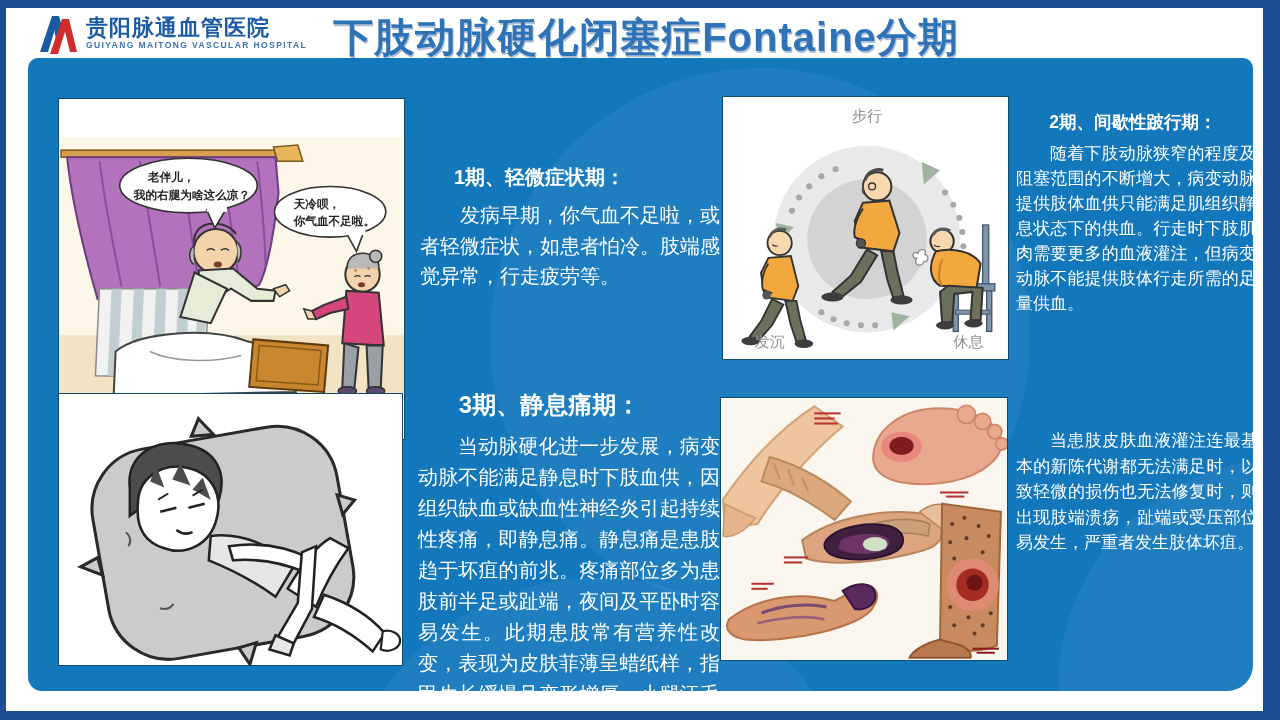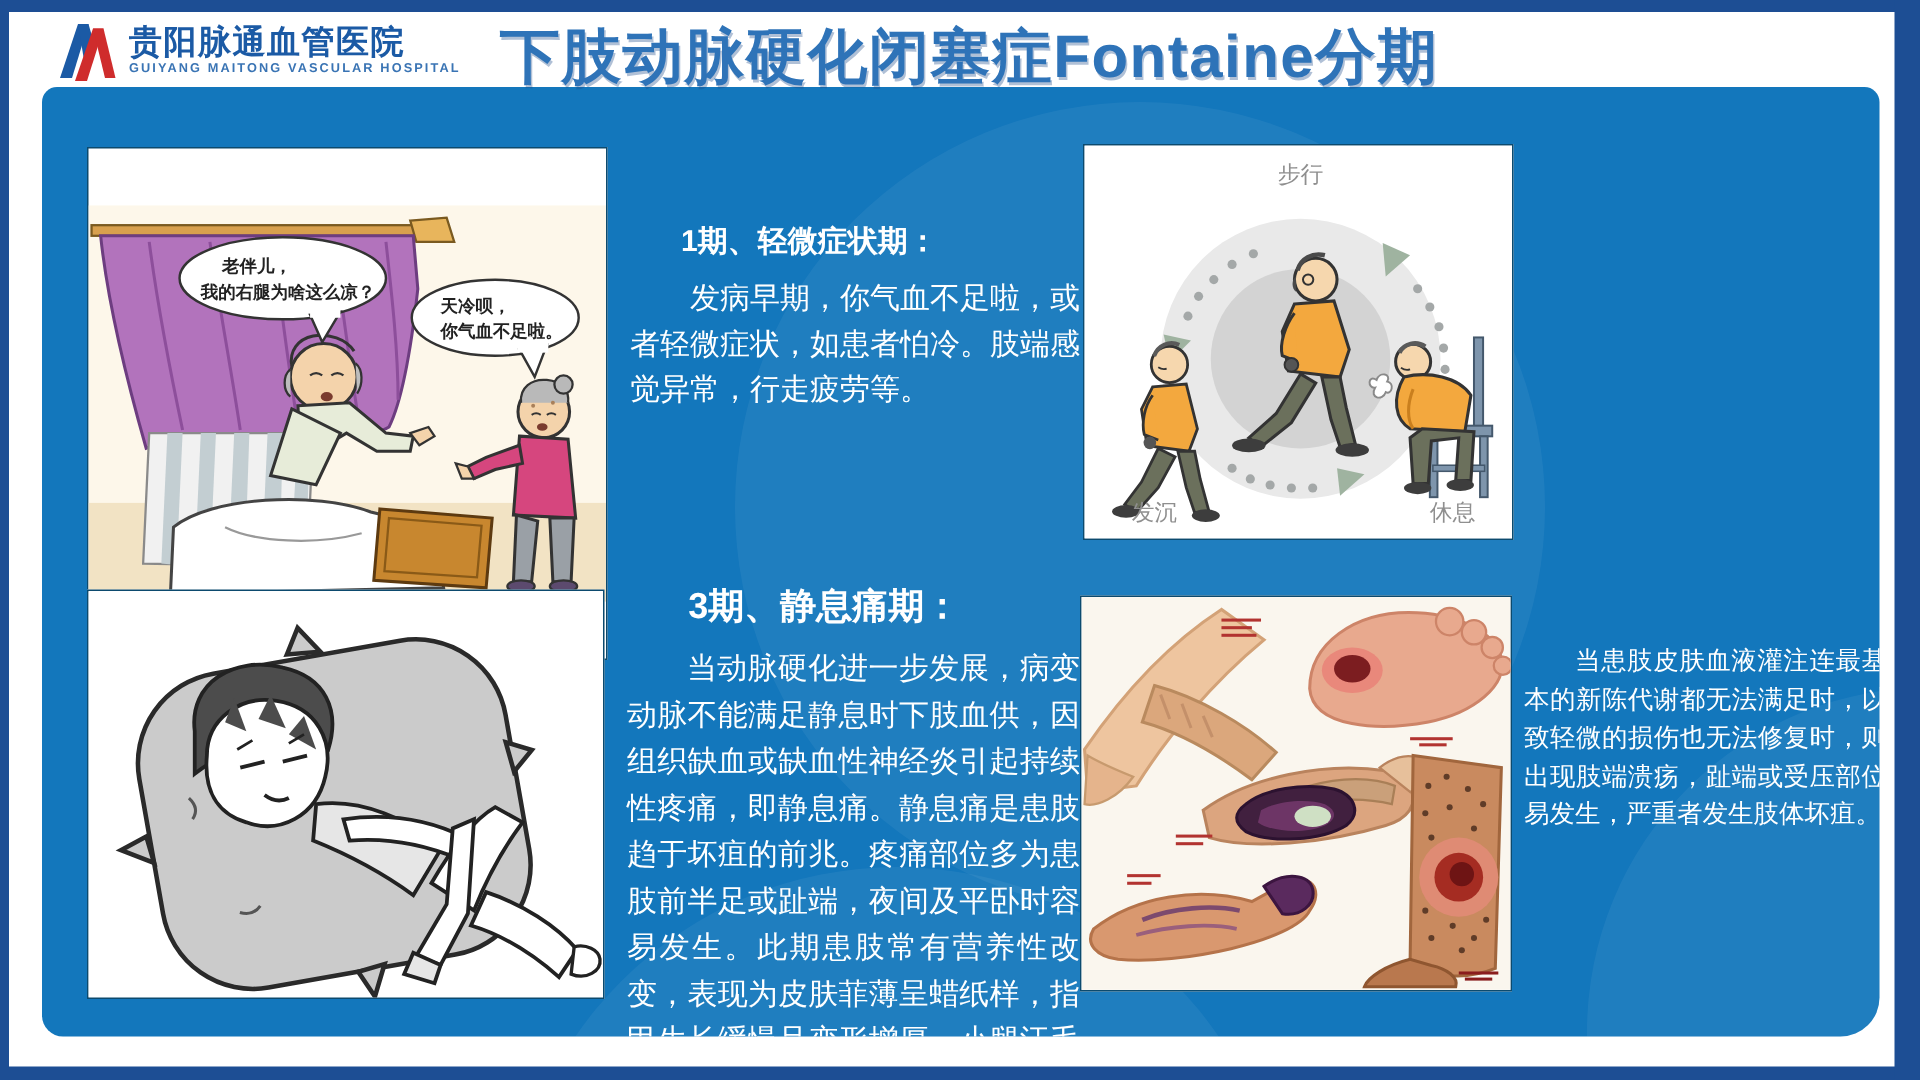--- a/index.html
+++ b/index.html
@@ -37,21 +37,21 @@
   .box-bedroom{left:30px;top:40px;width:347px;height:342px;}
   .box-walking{left:694px;top:38px;width:287px;height:264px;}
   .box-resting{left:30px;top:335px;width:345px;height:273px;}
   .box-feet{left:692px;top:339px;width:288px;height:264px;}
 
   
   .stage{position:absolute;color:#ffffff;z-index:3;text-align:justify;}
   .stage .stage-title{font-weight:bold;}
   .stage .stage-body{text-indent:2em;}
   .stage1{left:392px;top:88px;width:300px;font-size:20px;line-height:1.52;}
-  .stage1 .stage-title{font-size:20px;text-indent:1.7em;margin-bottom:8px;}
+  .stage1 .stage-title{font-size:20px;text-indent:1.7em;margin-bottom:8px;margin-top:16px;}
   .stage2{left:988px;top:52px;width:240px;font-size:17px;line-height:1.47;}
   .stage2 .stage-title{font-size:17.5px;text-indent:1.9em;margin-bottom:6px;}
   .stage3{left:390px;top:328px;width:302px;font-size:20px;line-height:1.55;}
   .stage3 .stage-title{font-size:24px;text-indent:1.7em;margin-bottom:8px;}
   .stage4{left:988px;top:370px;width:242px;font-size:17px;line-height:1.5;}
   .stage4 .stage-title{font-size:17.5px;text-indent:1.9em;margin-bottom:6px;}
 
   .bubble-text{font-weight:bold;fill:#222;}
   .cycle-label{fill:#8f8f8f;}
 </style>
@@ -250,20 +250,24 @@
           <path d="M28 60 L20 66 L22 96 L32 96 L34 68 L52 66 L50 94 L60 94 L62 62 Z" fill="#6b705c" stroke="#333" stroke-width="2"></path>
           <ellipse cx="25" cy="99" rx="9" ry="4" fill="#3d3d3d"></ellipse>
           <ellipse cx="53" cy="97" rx="9" ry="4" fill="#3d3d3d"></ellipse>
           <path d="M-2 28 C-8 24 -8 34 -3 33 C-7 40 2 42 4 36 C8 38 10 30 5 29 C8 24 0 22 -2 28 Z" fill="#ffffff" stroke="#8a8a8a" stroke-width="1.3"></path>
         </g>
         <text class="cycle-label" x="46" y="246" font-size="15" text-anchor="middle">发沉</text>
         <text class="cycle-label" x="242" y="246" font-size="15" text-anchor="middle">休息</text>
       </svg>
     </div>
 
+    <div class="stage stage2">
+      <div class="stage-title">2期、间歇性跛行期：</div>
+      <div class="stage-body">随着下肢动脉狭窄的程度及阻塞范围的不断增大，病变动脉提供肢体血供只能满足肌组织静息状态下的供血。行走时下肢肌肉需要更多的血液灌注，但病变动脉不能提供肢体行走所需的足量供血。</div>
+    </div>
 
     <div class="illu box-resting">
       <svg viewBox="0 0 339 267">
         <rect x="0" y="0" width="339" height="267" fill="#ffffff"></rect>
 
         <g transform="rotate(-10 160 150)">
           <rect x="40" y="42" width="245" height="210" rx="60" fill="#cbcbcb" stroke="#2a2a2a" stroke-width="3"></rect>
           <path d="M150 38 L160 22 L172 40 Z" fill="#cbcbcb" stroke="#2a2a2a" stroke-width="3"></path>
           <path d="M38 140 L20 146 L40 158 Z" fill="#cbcbcb" stroke="#2a2a2a" stroke-width="3"></path>
           <path d="M160 252 L168 270 L178 250 Z" fill="#cbcbcb" stroke="#2a2a2a" stroke-width="3"></path>

